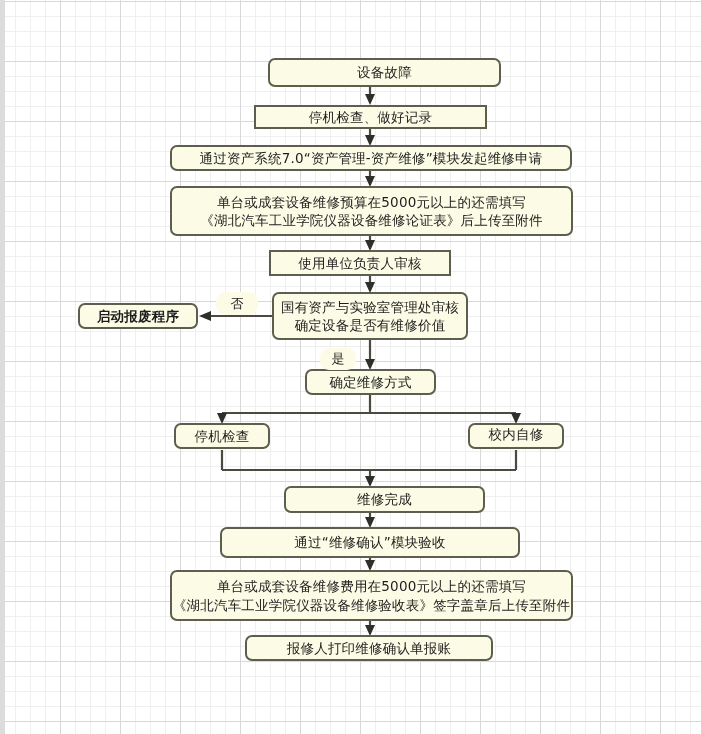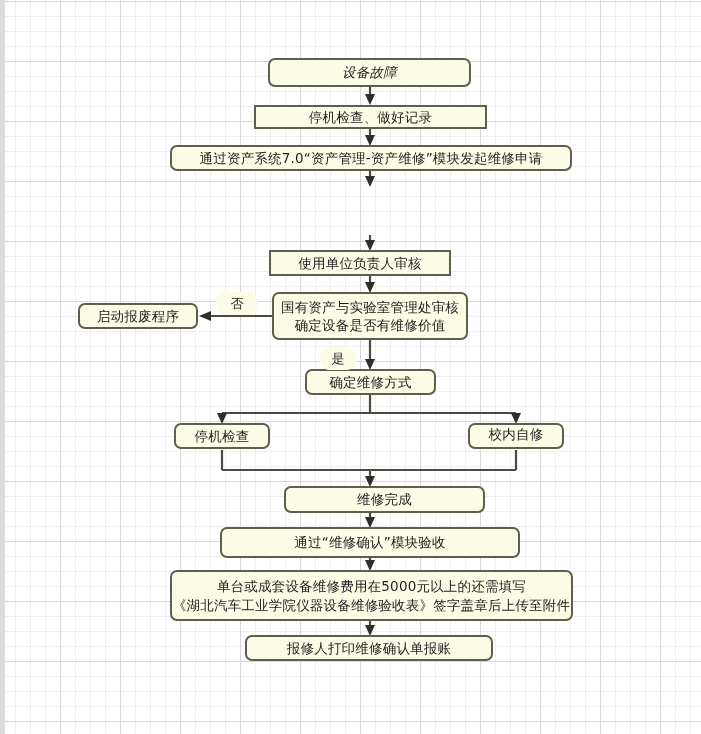--- a/index.html
+++ b/index.html
@@ -132,33 +132,35 @@
     <line x1="370" y1="512" x2="370" y2="520"></line>
     <polygon points="370,528 365,517 375,517"></polygon>
 
     <line x1="370" y1="553" x2="370" y2="562"></line>
     <polygon points="370,571 365,560 375,560"></polygon>
 
     <line x1="370" y1="620" x2="370" y2="628"></line>
     <polygon points="370,636 365,625 375,625"></polygon>
   </svg>
 
-  <div class="node rounded" style="left:268px; top:58px;  width:203px; height:29px;font-style:italic;">设备故障</div>
+  <div class="node rounded" style="left:268px; top:58px;  width:233px; height:29px;">设备故障</div>
 
   <div class="node square" style="left:254px; top:105px; width:233px; height:24px;">停机检查、做好记录</div>
 
   <div class="node rounded" style="left:170px; top:145px; width:402px; height:26px;">通过资产系统7.0“资产管理-资产维修”模块发起维修申请</div>
 
+  <div class="node rounded" style="left:170px; top:186px; width:403px; height:50px;">单台或成套设备维修预算在5000元以上的还需填写
+《湖北汽车工业学院仪器设备维修论证表》后上传至附件</div>
 
   <div class="node square" style="left:269px; top:250px; width:182px; height:26px;">使用单位负责人审核</div>
 
   <div class="node rounded" style="left:272px; top:292px; width:196px; height:48px;">国有资产与实验室管理处审核
 确定设备是否有维修价值</div>
 
-  <div class="node rounded" style="left:78px;  top:303px; width:120px; height:26px;">启动报废程序</div>
+  <div class="node rounded" style="left:78px;  top:303px; width:120px; height:26px;font-weight:bold;">启动报废程序</div>
 
   <div class="node rounded" style="left:305px; top:369px; width:131px; height:26px;">确定维修方式</div>
 
   <div class="node rounded" style="left:174px; top:423px; width:96px;  height:26px;">停机检查</div>
 
   <div class="node rounded" style="left:468px; top:423px; width:96px;  height:26px;font-family:Liberation Mono, monospace;">校内自修</div>
 
   <div class="node rounded" style="left:284px; top:486px; width:201px; height:27px;">维修完成</div>
 
   <div class="node rounded" style="left:220px; top:527px; width:300px; height:31px;">通过“维修确认”模块验收</div>

